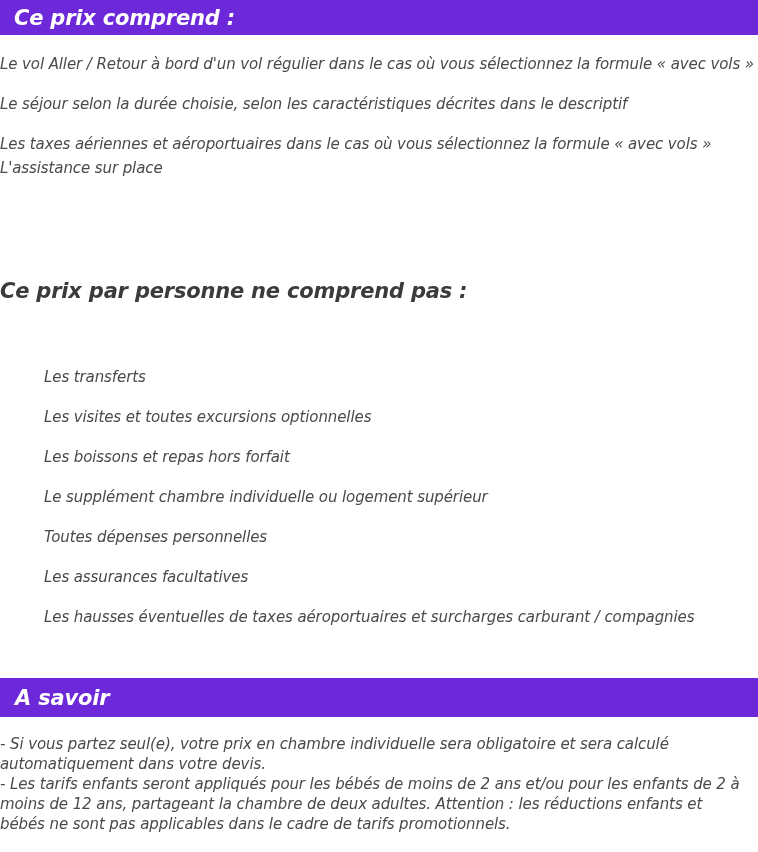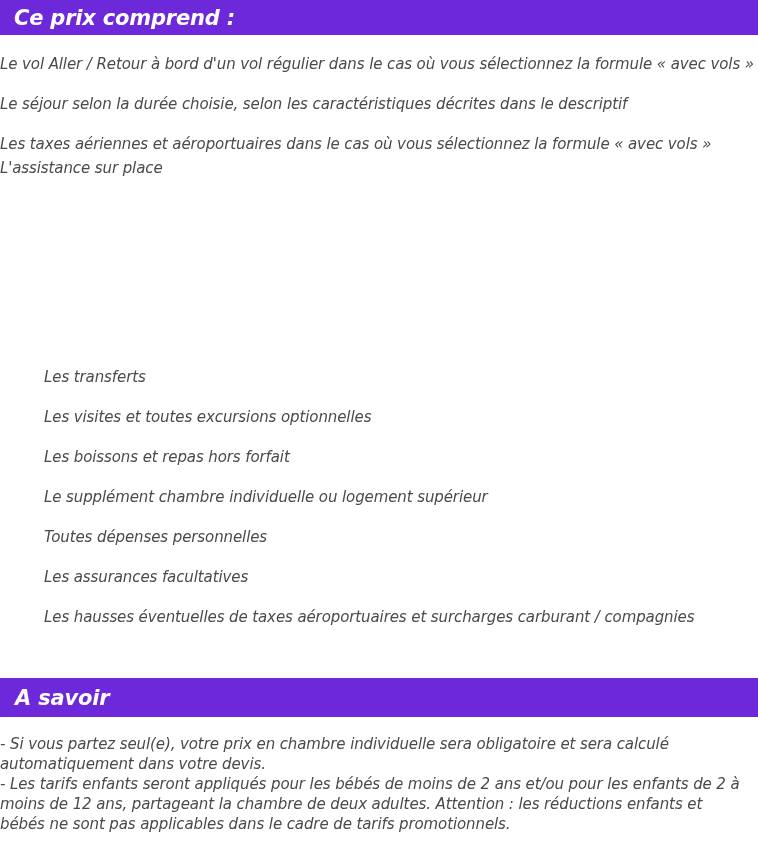--- a/index.html
+++ b/index.html
@@ -133,20 +133,21 @@
     <span>Ce prix comprend :</span>
   </div>
 
   <ul class="item-list" id="included-list">
     <li>Le vol Aller / Retour à bord d'un vol régulier dans le cas où vous sélectionnez la formule « avec vols »</li>
     <li>Le séjour selon la durée choisie, selon les caractéristiques décrites dans le descriptif</li>
     <li>Les taxes aériennes et aéroportuaires dans le cas où vous sélectionnez la formule « avec vols »</li>
     <li>L'assistance sur place</li>
   </ul>
 
+  <div class="section-heading">Ce prix par personne ne comprend pas :</div>
 
   <ul class="item-list" id="excluded-list">
     <li>Les transferts</li>
     <li>Les visites et toutes excursions optionnelles</li>
     <li>Les boissons et repas hors forfait</li>
     <li>Le supplément chambre individuelle ou logement supérieur</li>
     <li>Toutes dépenses personnelles</li>
     <li>Les assurances facultatives</li>
     <li>Les hausses éventuelles de taxes aéroportuaires et surcharges carburant / compagnies</li>
   </ul>

